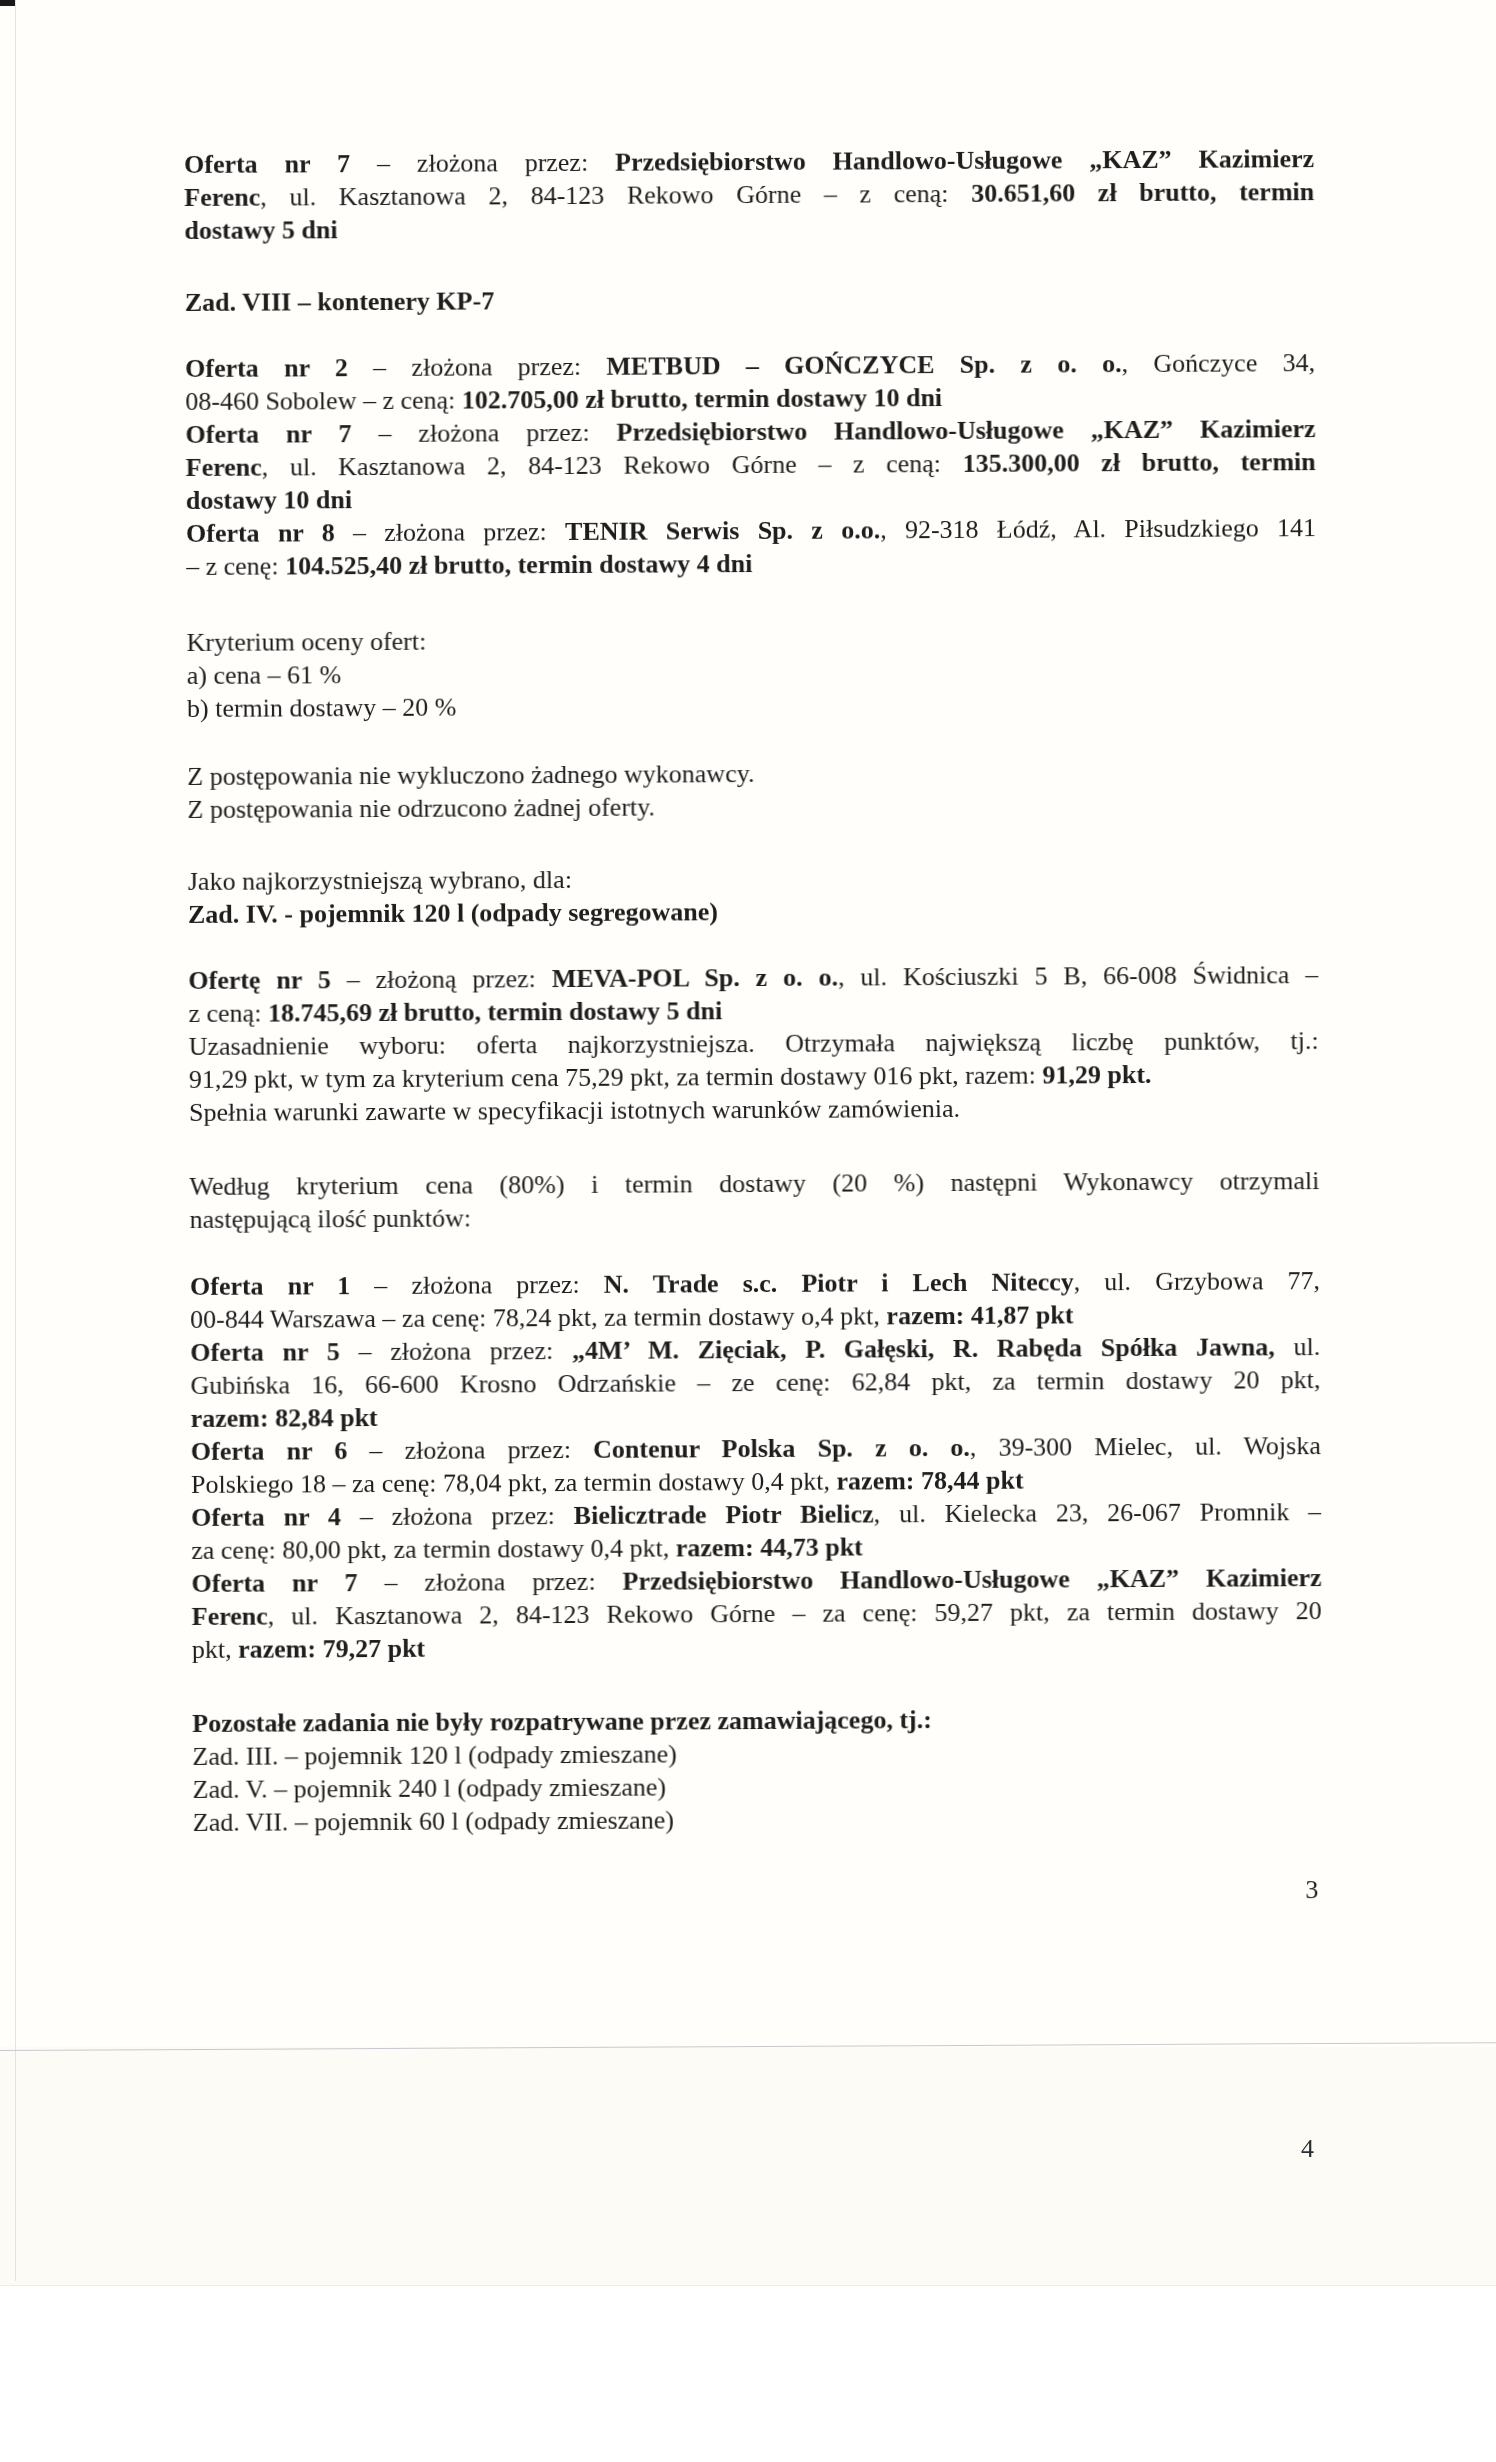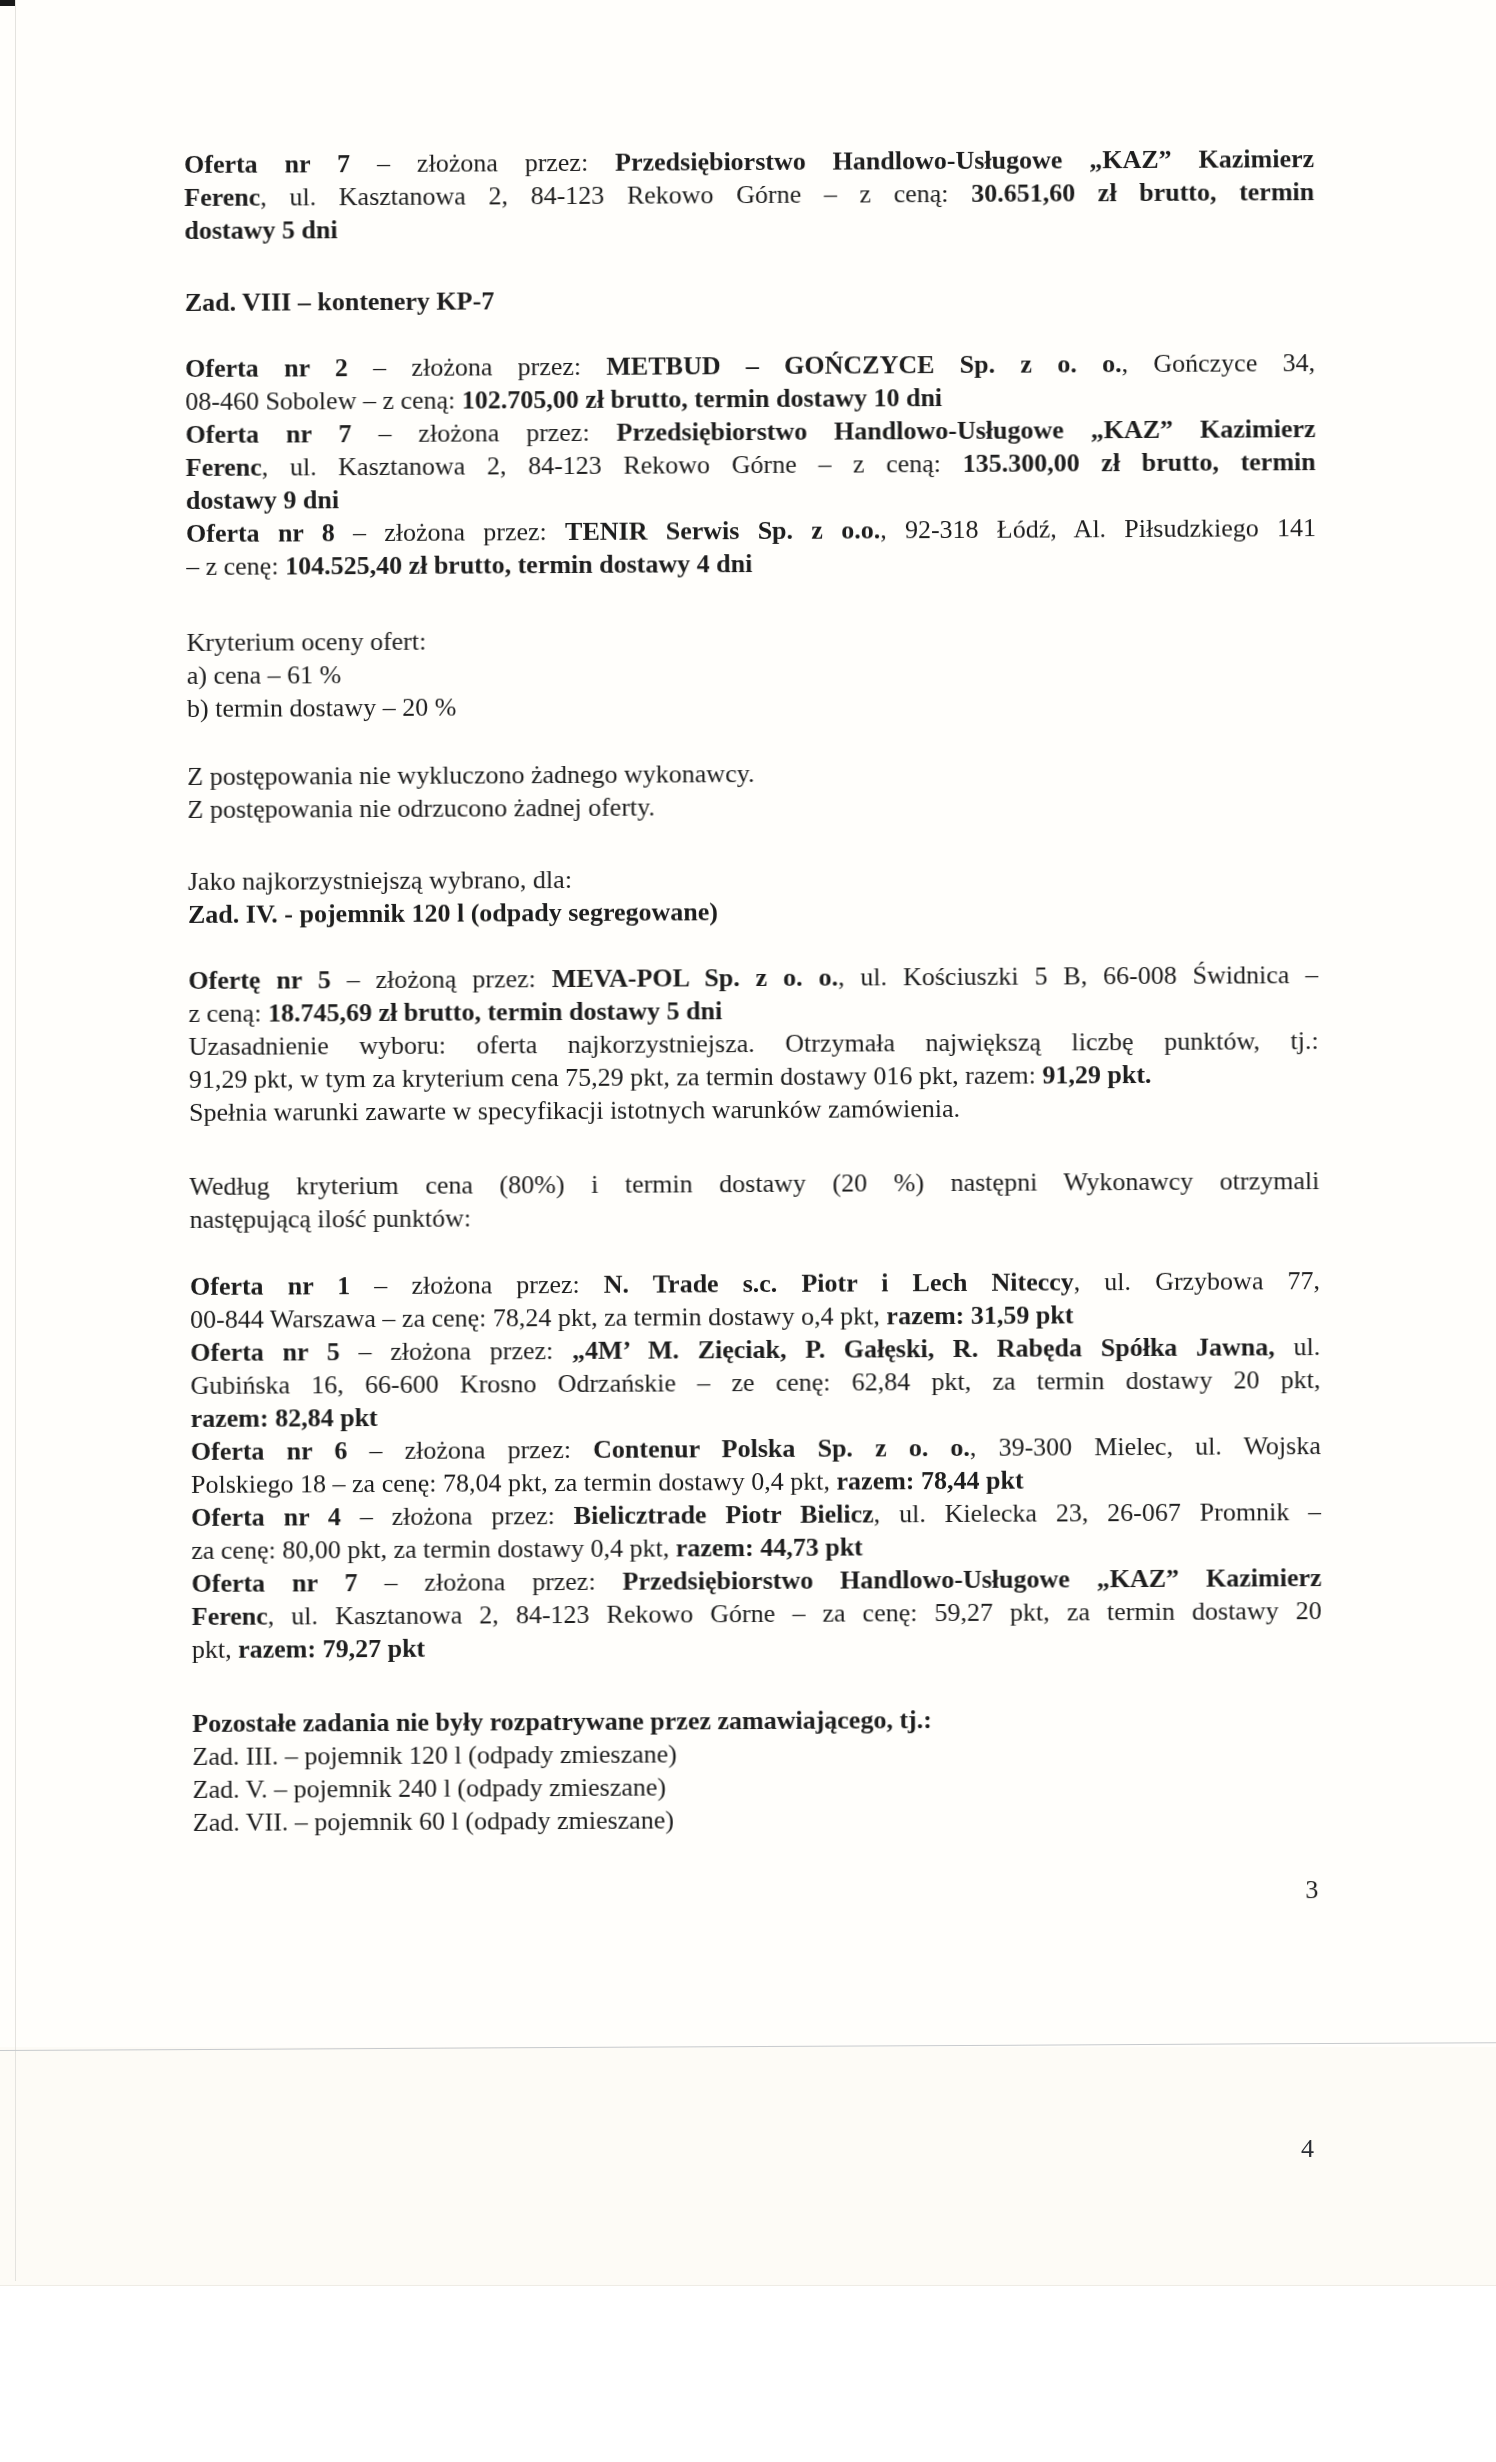--- a/index.html
+++ b/index.html
@@ -98,21 +98,21 @@
       </div>
     </div>
   <div class="block" id="blk2">
       <div class="para">
         <div class="line"><b>Oferta nr 2</b><span> – złożona przez: </span><b>METBUD – GOŃCZYCE Sp. z o. o.</b><span>, Gończyce 34,</span></div>
         <div class="line last"><span>08-460 Sobolew – z ceną: </span><b>102.705,00 zł brutto, termin dostawy 10 dni</b></div>
       </div>
       <div class="para">
         <div class="line"><b>Oferta nr 7</b><span> – złożona przez: </span><b>Przedsiębiorstwo Handlowo-Usługowe „KAZ” Kazimierz</b></div>
         <div class="line"><b>Ferenc</b><span>, ul. Kasztanowa 2, 84-123 Rekowo Górne – z ceną: </span><b>135.300,00 zł brutto, termin</b></div>
-        <div class="line last"><b>dostawy 9 dni</b></div>
+        <div class="line last"><b>dostawy 10 dni</b></div>
       </div>
       <div class="para">
         <div class="line"><b>Oferta nr 8</b><span> – złożona przez: </span><b>TENIR Serwis Sp. z o.o.</b><span>, 92-318 Łódź, Al. Piłsudzkiego 141</span></div>
         <div class="line last"><span>– z cenę: </span><b>104.525,40 zł brutto, termin dostawy 4 dni</b></div>
       </div>
     </div>
   <div class="block" id="blk3">
       <div class="para">
         <div class="line last"><span>Kryterium oceny ofert:</span></div>
         <div class="line last"><span>a) cena – 61 %</span></div>
@@ -146,21 +146,21 @@
     </div>
   <div class="block" id="blk7">
       <div class="para">
         <div class="line"><span>Według kryterium cena (80%) i termin dostawy (20 %) następni Wykonawcy otrzymali</span></div>
         <div class="line last"><span>następującą ilość punktów:</span></div>
       </div>
     </div>
   <div class="block" id="blk8">
       <div class="para">
         <div class="line"><b>Oferta nr 1</b><span> – złożona przez: </span><b>N. Trade s.c. Piotr i Lech Niteccy</b><span>, ul. Grzybowa 77,</span></div>
-        <div class="line last"><span>00-844 Warszawa – za cenę: 78,24 pkt, za termin dostawy o,4 pkt, </span><b>razem: 31,59 pkt</b></div>
+        <div class="line last"><span>00-844 Warszawa – za cenę: 78,24 pkt, za termin dostawy o,4 pkt, </span><b>razem: 41,87 pkt</b></div>
       </div>
       <div class="para">
         <div class="line"><b>Oferta nr 5</b><span> – złożona przez: </span><b>„4M’ M. Zięciak, P. Gałęski, R. Rabęda Spółka Jawna,</b><span> ul.</span></div>
         <div class="line"><span>Gubińska 16, 66-600 Krosno Odrzańskie – ze cenę: 62,84 pkt, za termin dostawy 20 pkt,</span></div>
         <div class="line last"><b>razem: 82,84 pkt</b></div>
       </div>
       <div class="para">
         <div class="line"><b>Oferta nr 6</b><span> – złożona przez: </span><b>Contenur Polska Sp. z o. o.</b><span>, 39-300 Mielec, ul. Wojska</span></div>
         <div class="line last"><span>Polskiego 18 – za cenę: 78,04 pkt, za termin dostawy 0,4 pkt, </span><b>razem: 78,44 pkt</b></div>
       </div>

